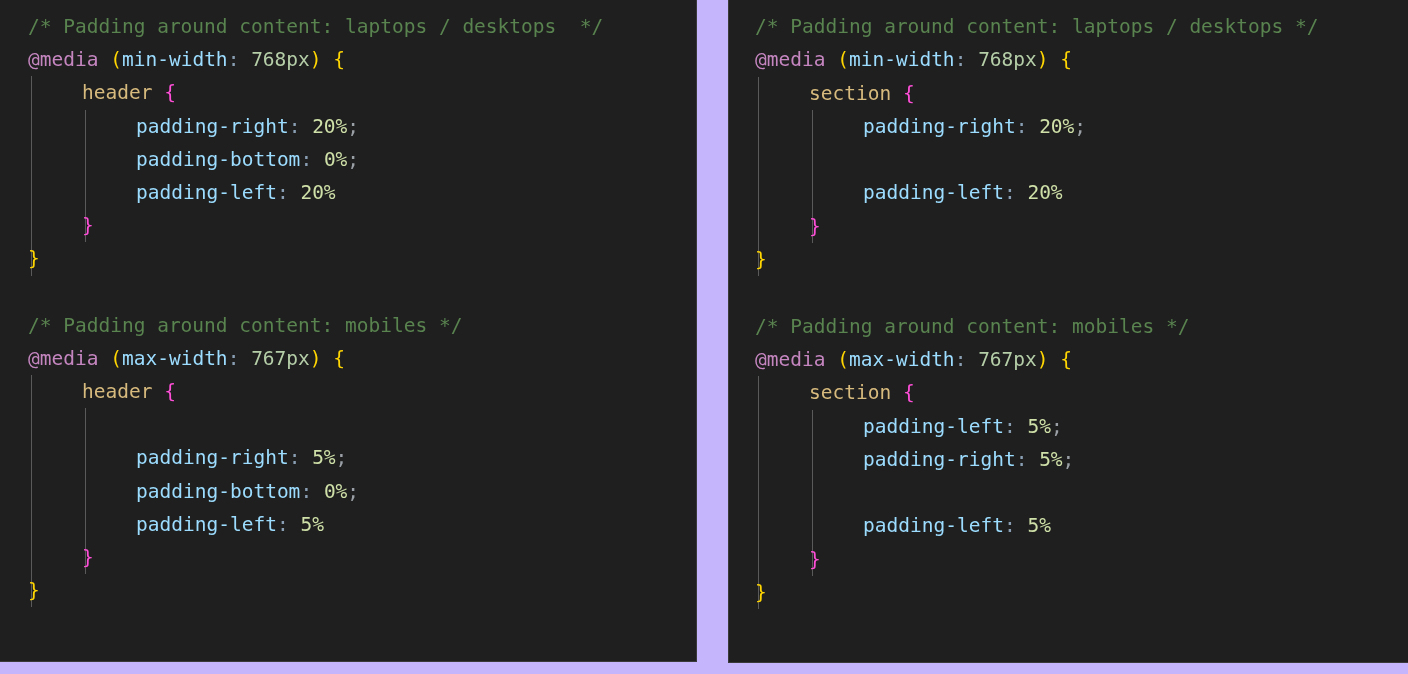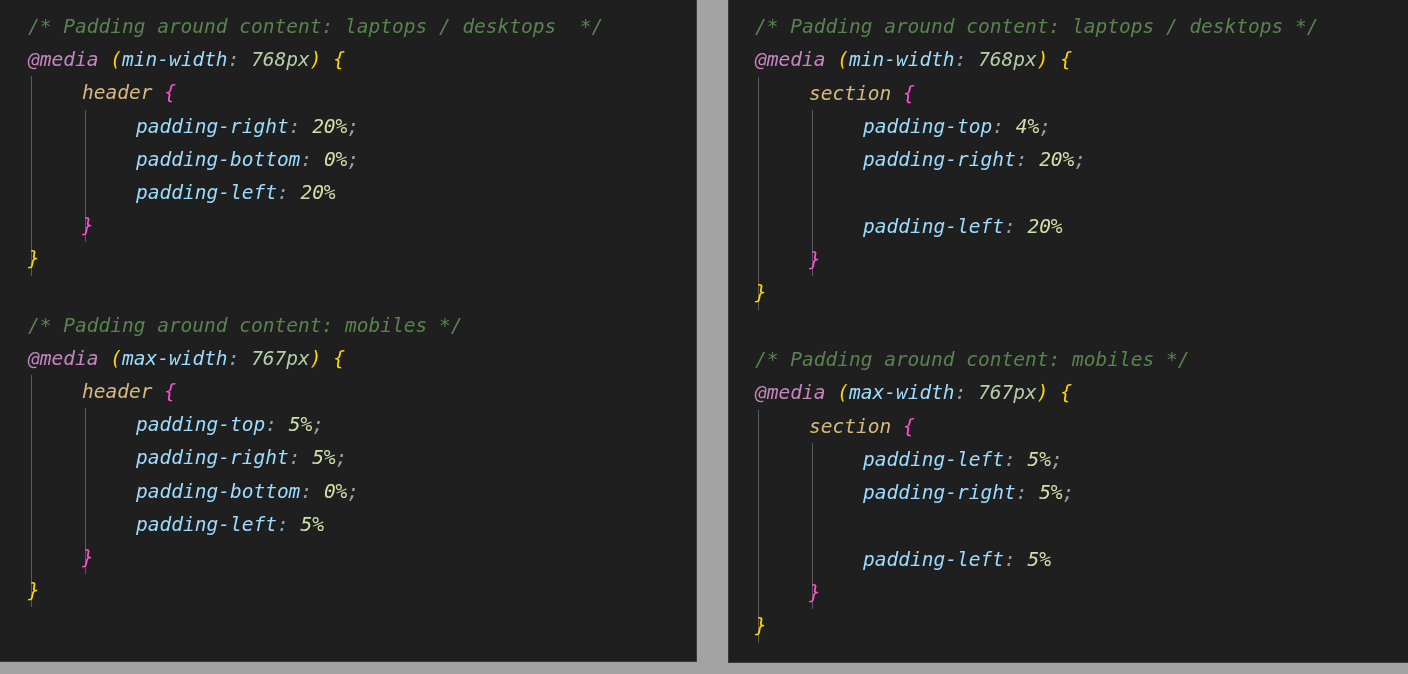--- a/index.html
+++ b/index.html
@@ -11,22 +11,21 @@
     width: 1408px;
     height: 674px;
     font-family: "DejaVu Sans Mono", "Liberation Mono", monospace;
     overflow: hidden;
   }
 
   .stage {
     position: relative;
     width: 1408px;
     height: 674px;
-    background: #a3a3a3;
-    font-style: italic;
+    background: #c4b5fd;
   }
 
   .code-panel {
     position: absolute;
     background: #1f1f1f;
     border: 1px solid #3a3a3a;
     box-sizing: border-box;
     overflow: hidden;
   }
 
@@ -121,35 +120,34 @@
         <div class="code-line"><span class="guide g1"></span><span class="txt" style="margin-left: 54px;"><span class="t-selector">header</span><span class="t-plain"> </span><span class="t-brace-p">{</span></span></div>
         <div class="code-line"><span class="guide g1"></span><span class="guide g2"></span><span class="txt" style="margin-left: 108px;"><span class="t-prop">padding-right</span><span class="t-punct">:</span><span class="t-plain"> </span><span class="t-value">20%</span><span class="t-semi">;</span></span></div>
         <div class="code-line"><span class="guide g1"></span><span class="guide g2"></span><span class="txt" style="margin-left: 108px;"><span class="t-prop">padding-bottom</span><span class="t-punct">:</span><span class="t-plain"> </span><span class="t-value">0%</span><span class="t-semi">;</span></span></div>
         <div class="code-line"><span class="guide g1"></span><span class="guide g2"></span><span class="txt" style="margin-left: 108px;"><span class="t-prop">padding-left</span><span class="t-punct">:</span><span class="t-plain"> </span><span class="t-value">20%</span></span></div>
         <div class="code-line"><span class="guide g1"></span><span class="guide g2"></span><span class="txt" style="margin-left: 54px;"><span class="t-brace-p">}</span></span></div>
         <div class="code-line"><span class="guide g1"></span><span class="txt" style="margin-left: 0px;"><span class="t-brace-y">}</span></span></div>
         <div class="code-line"><span class="txt" style="margin-left: 0px;"><span class="t-plain"></span></span></div>
         <div class="code-line"><span class="txt" style="margin-left: 0px;"><span class="t-comment">/* Padding around content: mobiles */</span></span></div>
         <div class="code-line"><span class="txt" style="margin-left: 0px;"><span class="t-atrule">@media</span><span class="t-plain"> </span><span class="t-paren">(</span><span class="t-feature">max-width</span><span class="t-punct">:</span><span class="t-plain"> </span><span class="t-number">767px</span><span class="t-paren">)</span><span class="t-plain"> </span><span class="t-brace-y">{</span></span></div>
         <div class="code-line"><span class="guide g1"></span><span class="txt" style="margin-left: 54px;"><span class="t-selector">header</span><span class="t-plain"> </span><span class="t-brace-p">{</span></span></div>
-        <div class="code-line"><span class="guide g1"></span><span class="guide g2"></span><span class="txt" style="margin-left: 108px;"><span class="t-prop">padding-top</span><span class="t-punct">:</span><span class="t-plain"> </span><span class="t-value">5%</span><span class="t-semi">;</span></span></div>
+        <div class="code-line"><span class="guide g1"></span><span class="guide g2"></span></div>
         <div class="code-line"><span class="guide g1"></span><span class="guide g2"></span><span class="txt" style="margin-left: 108px;"><span class="t-prop">padding-right</span><span class="t-punct">:</span><span class="t-plain"> </span><span class="t-value">5%</span><span class="t-semi">;</span></span></div>
         <div class="code-line"><span class="guide g1"></span><span class="guide g2"></span><span class="txt" style="margin-left: 108px;"><span class="t-prop">padding-bottom</span><span class="t-punct">:</span><span class="t-plain"> </span><span class="t-value">0%</span><span class="t-semi">;</span></span></div>
         <div class="code-line"><span class="guide g1"></span><span class="guide g2"></span><span class="txt" style="margin-left: 108px;"><span class="t-prop">padding-left</span><span class="t-punct">:</span><span class="t-plain"> </span><span class="t-value">5%</span></span></div>
         <div class="code-line"><span class="guide g1"></span><span class="guide g2"></span><span class="txt" style="margin-left: 54px;"><span class="t-brace-p">}</span></span></div>
         <div class="code-line"><span class="guide g1"></span><span class="txt" style="margin-left: 0px;"><span class="t-brace-y">}</span></span></div>
       </div>
   </div>
 
   <div class="code-panel" id="panel-right">
     <div class="code-body">
         <div class="code-line"><span class="txt" style="margin-left: 0px;"><span class="t-comment">/* Padding around content: laptops / desktops */</span></span></div>
         <div class="code-line"><span class="txt" style="margin-left: 0px;"><span class="t-atrule">@media</span><span class="t-plain"> </span><span class="t-paren">(</span><span class="t-feature">min-width</span><span class="t-punct">:</span><span class="t-plain"> </span><span class="t-number">768px</span><span class="t-paren">)</span><span class="t-plain"> </span><span class="t-brace-y">{</span></span></div>
         <div class="code-line"><span class="guide g1"></span><span class="txt" style="margin-left: 54px;"><span class="t-selector">section</span><span class="t-plain"> </span><span class="t-brace-p">{</span></span></div>
-        <div class="code-line"><span class="guide g1"></span><span class="guide g2"></span><span class="txt" style="margin-left: 108px;"><span class="t-prop">padding-top</span><span class="t-punct">:</span><span class="t-plain"> </span><span class="t-value">4%</span><span class="t-semi">;</span></span></div>
         <div class="code-line"><span class="guide g1"></span><span class="guide g2"></span><span class="txt" style="margin-left: 108px;"><span class="t-prop">padding-right</span><span class="t-punct">:</span><span class="t-plain"> </span><span class="t-value">20%</span><span class="t-semi">;</span></span></div>
         <div class="code-line"><span class="guide g1"></span><span class="guide g2"></span></div>
         <div class="code-line"><span class="guide g1"></span><span class="guide g2"></span><span class="txt" style="margin-left: 108px;"><span class="t-prop">padding-left</span><span class="t-punct">:</span><span class="t-plain"> </span><span class="t-value">20%</span></span></div>
         <div class="code-line"><span class="guide g1"></span><span class="guide g2"></span><span class="txt" style="margin-left: 54px;"><span class="t-brace-p">}</span></span></div>
         <div class="code-line"><span class="guide g1"></span><span class="txt" style="margin-left: 0px;"><span class="t-brace-y">}</span></span></div>
         <div class="code-line"><span class="txt" style="margin-left: 0px;"><span class="t-plain"></span></span></div>
         <div class="code-line"><span class="txt" style="margin-left: 0px;"><span class="t-comment">/* Padding around content: mobiles */</span></span></div>
         <div class="code-line"><span class="txt" style="margin-left: 0px;"><span class="t-atrule">@media</span><span class="t-plain"> </span><span class="t-paren">(</span><span class="t-feature">max-width</span><span class="t-punct">:</span><span class="t-plain"> </span><span class="t-number">767px</span><span class="t-paren">)</span><span class="t-plain"> </span><span class="t-brace-y">{</span></span></div>
         <div class="code-line"><span class="guide g1"></span><span class="txt" style="margin-left: 54px;"><span class="t-selector">section</span><span class="t-plain"> </span><span class="t-brace-p">{</span></span></div>
         <div class="code-line"><span class="guide g1"></span><span class="guide g2"></span><span class="txt" style="margin-left: 108px;"><span class="t-prop">padding-left</span><span class="t-punct">:</span><span class="t-plain"> </span><span class="t-value">5%</span><span class="t-semi">;</span></span></div>

